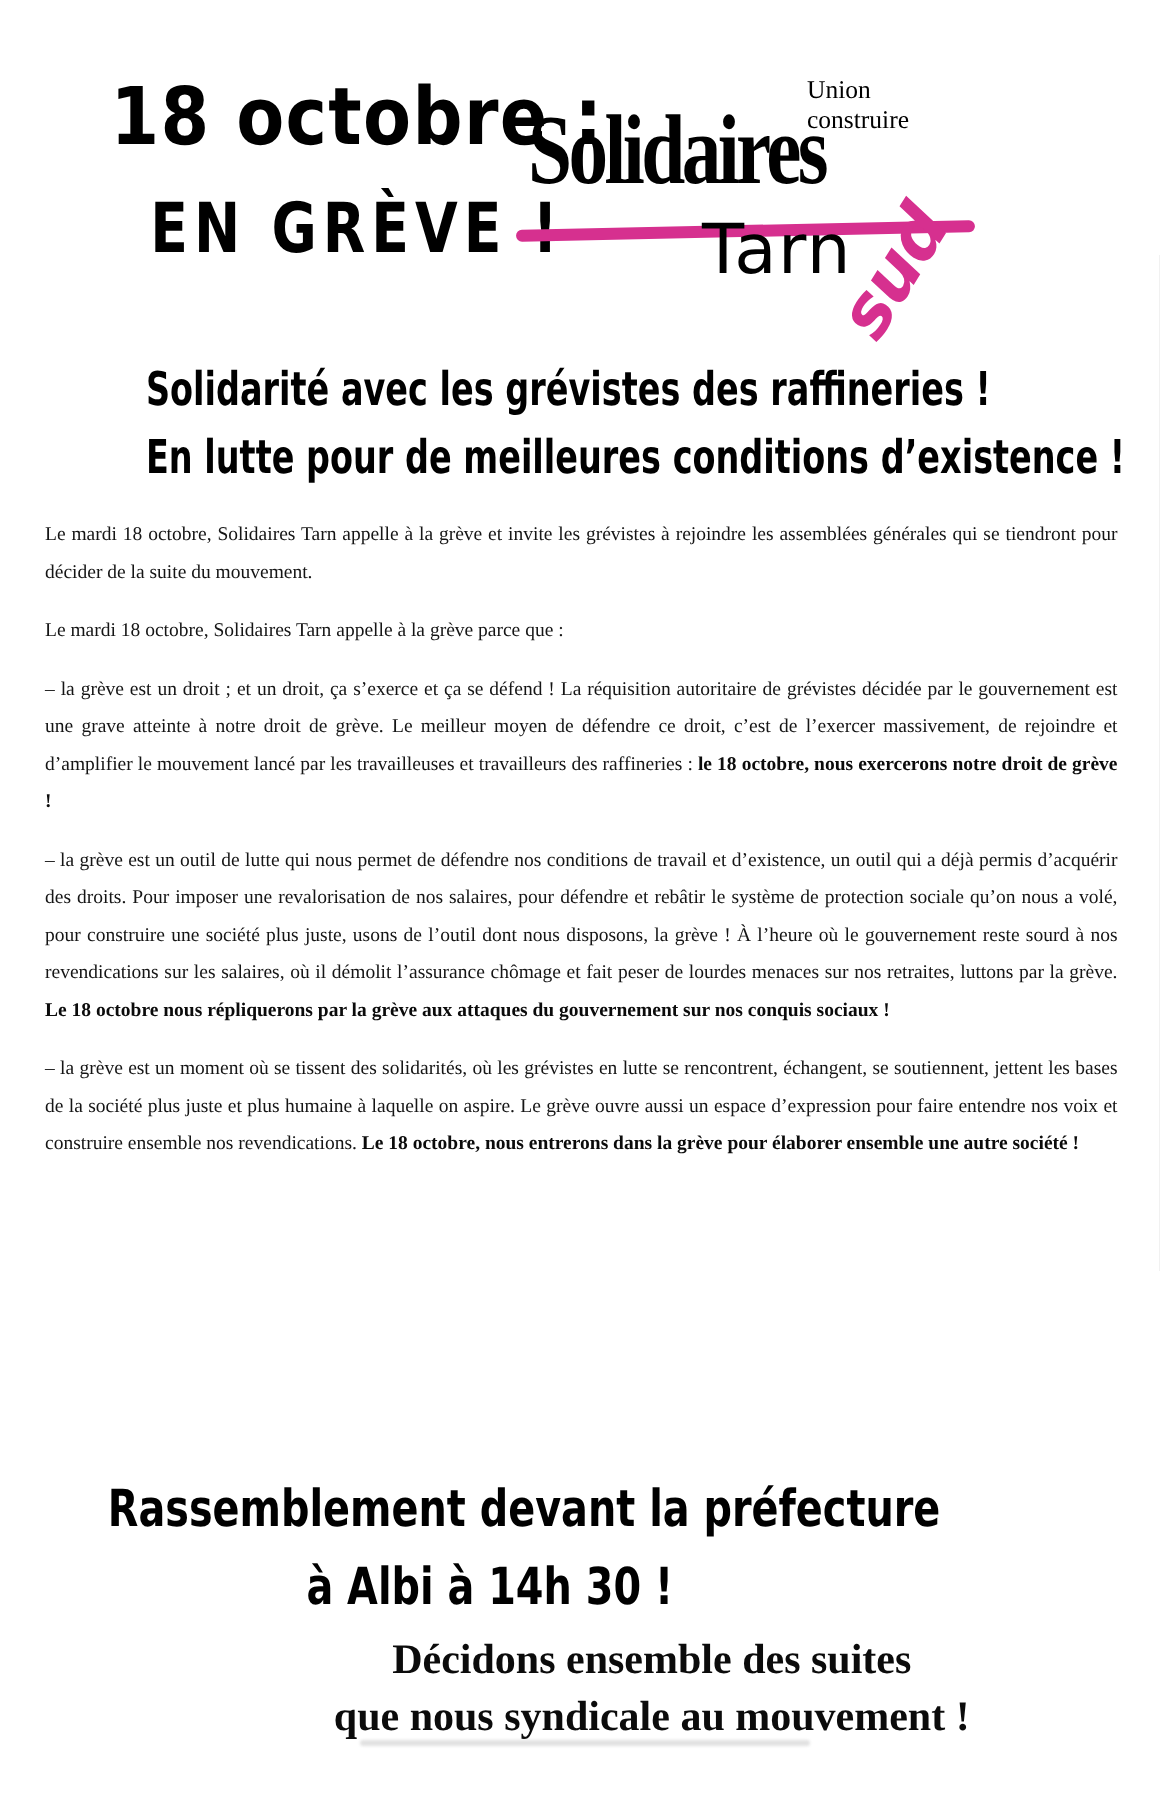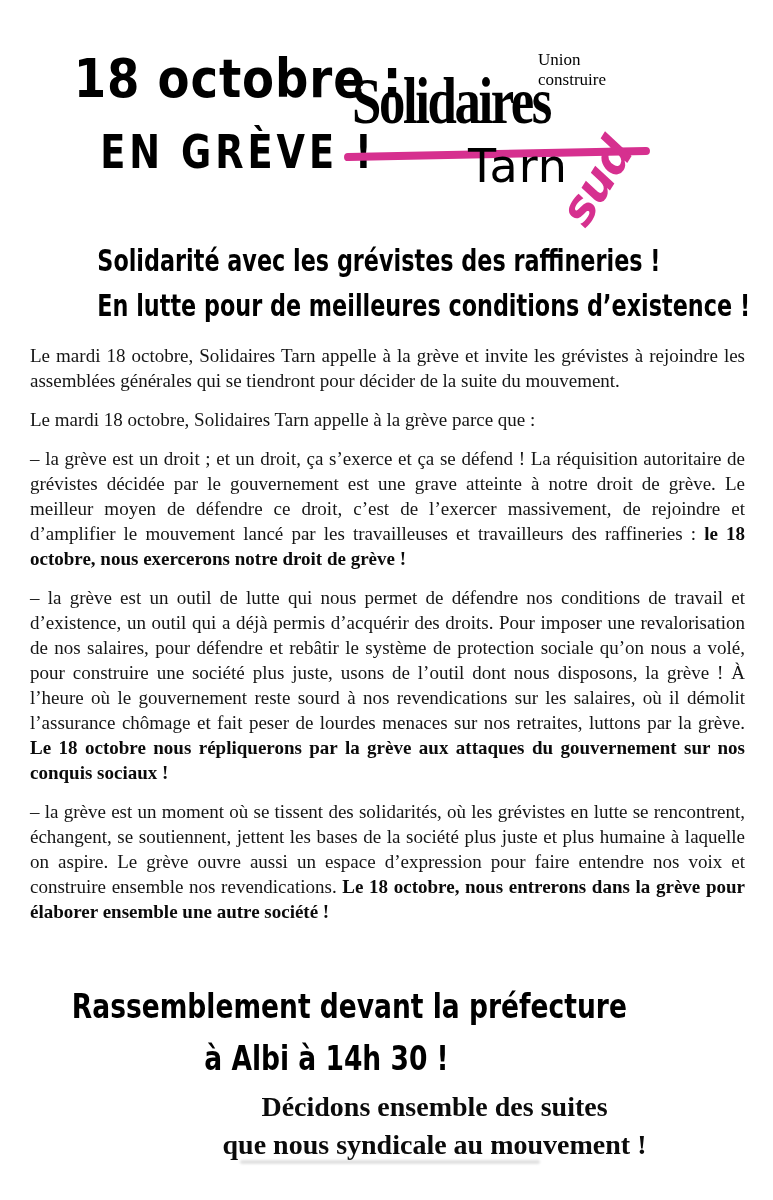--- a/index.html
+++ b/index.html
@@ -84,21 +84,21 @@
     text-align:center;
   }
   .subtitle div{
     font-size:31px;line-height:45px;
     transform:scaleX(0.72);transform-origin:center;
     white-space:nowrap;
   }
   
   .body-text{
     position:absolute;left:30px;top:343px;width:715px;
-    font-size:19px;line-height:25px;
+    font-size:13px;line-height:25px;
     text-align:justify;
     color:#151515;
   }
   .body-text p{margin-bottom:14px;}
   .body-text b{font-weight:bold;color:#0b0b0b;}
   
   .rally{
     position:absolute;left:0;top:980px;width:653px;
     text-align:center;
   }

